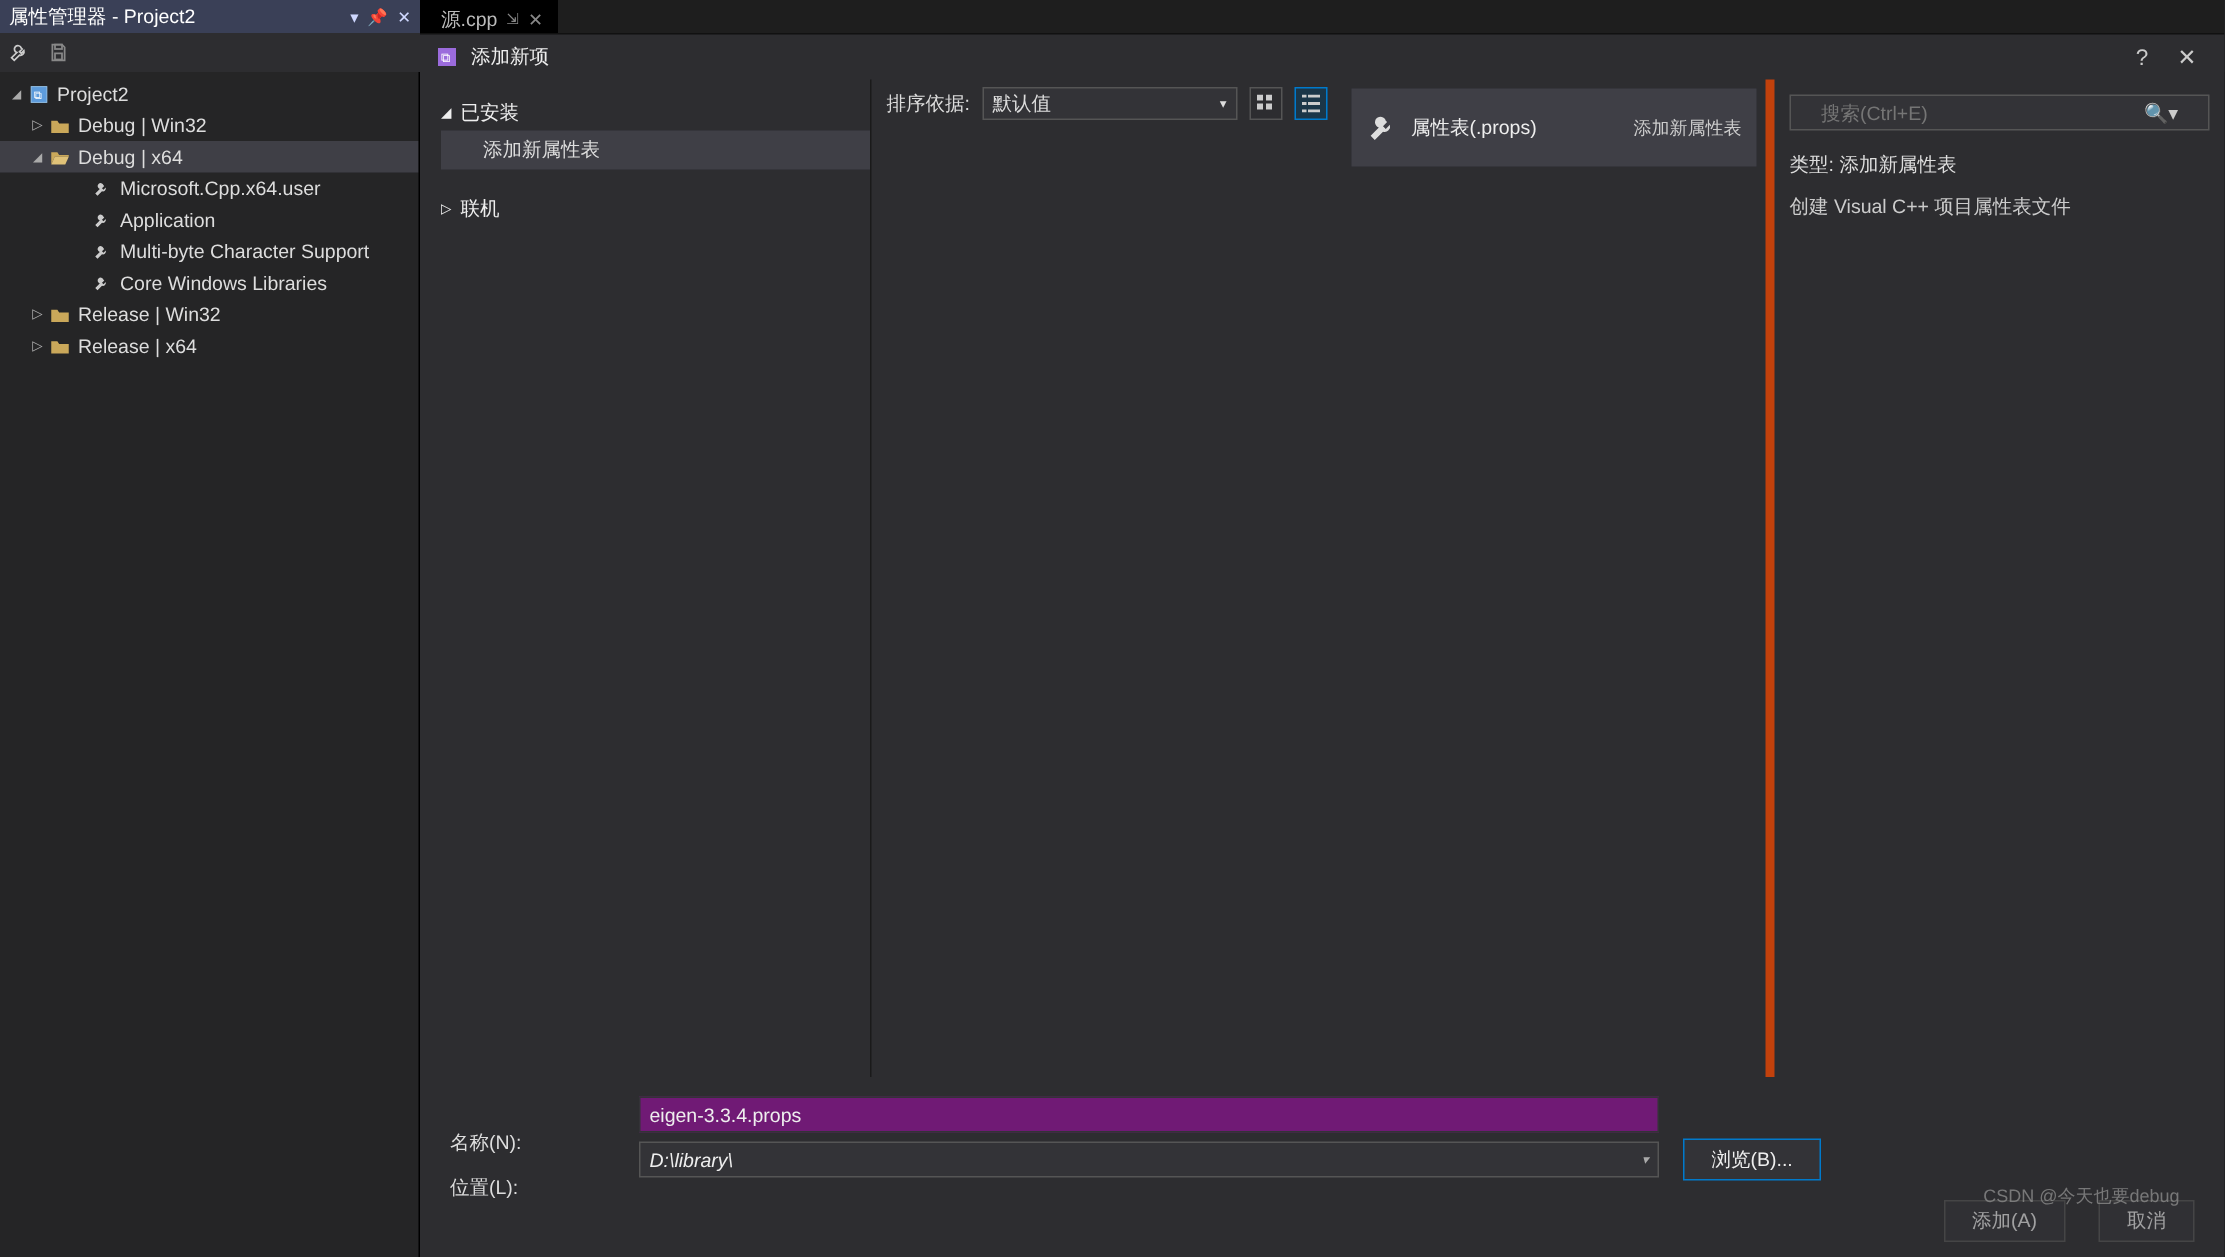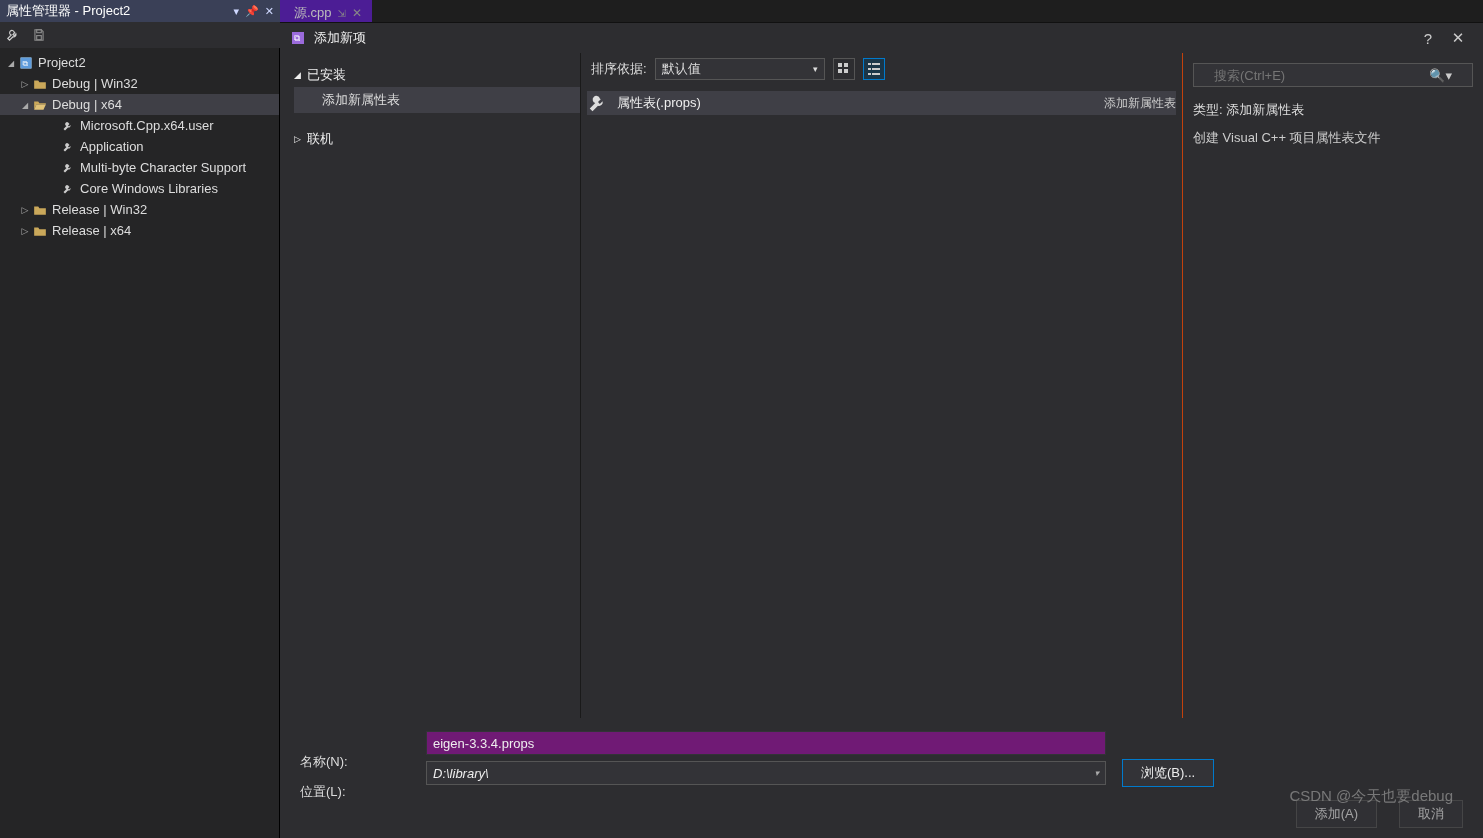--- a/index.html
+++ b/index.html
@@ -4,21 +4,21 @@
 <style>
 * { box-sizing: border-box; margin: 0; padding: 0; font-family: "Segoe UI", "Microsoft YaHei", sans-serif; font-size: 13px; }
 html, body { width: 1483px; height: 838px; background:#1e1e1e; color:#ddd; overflow:hidden; position:relative; }
 
 
 .top-row { display:flex; height:22px; }
 .panel-title { flex:0 0 280px; background:#3a4057; color:#fff; display:flex; align-items:center; padding:0 6px; font-size:12px; position:relative; }
 .panel-title .glyphs { margin-left:auto; display:flex; gap:6px; align-items:center; }
 .panel-title .glyphs span { color:#cfd8ff; cursor:pointer; font-size:11px; }
 
-.doc-tabs { display:flex; align-items:flex-end; height:22px; background:#4c1d95; padding-left:4px; }
+.doc-tabs { display:flex; align-items:flex-end; height:22px; background:#000000; padding-left:4px; }
 .doc-tab { padding:2px 10px 0 10px; color:#bbb; height:20px; display:flex; align-items:center; gap:6px; }
 .doc-tab .pin { color:#888; font-size:10px; }
 .doc-tab .close { color:#888; font-size:12px; }
 
 
 .toolstrip { height:26px; background:#2d2d30; display:flex; align-items:center; padding-left:6px; gap:12px; }
 .toolstrip .ico { color:#ccc; cursor:pointer; }
 
 
 .main { display:flex; height:calc(100% - 48px); }
@@ -47,50 +47,50 @@
 .dlg-titlebar .sysbtn { width:30px; text-align:center; color:#ccc; cursor:pointer; font-size:15px; }
 
 .dlg-body { flex:1; display:flex; min-height:0; }
 .dlg-left { width:300px; padding:10px 0 0 14px; }
 .cat-head { display:flex; align-items:center; gap:6px; color:#eee; height:24px; cursor:pointer; }
 .cat-head .tri { font-size:9px; }
 .cat-sub { padding:4px 0 4px 28px; color:#ddd; cursor:pointer; }
 .cat-sub.selected { background:#3f3f46; }
 .cat-head2 { margin-top:14px; }
 
-.dlg-mid { flex:1; display:flex; flex-direction:column; min-width:0; border-left:1px solid #1a1a1a; border-right:1px solid #c2410c; }
+.dlg-mid { flex:1; display:flex; flex-direction:row; min-width:0; border-left:1px solid #1a1a1a; border-right:6px solid #c2410c; }
 .mid-toolbar { height:32px; display:flex; align-items:center; gap:8px; padding:0 10px; }
 .sort-label { color:#ddd; }
 .sort-select { background:#333337; color:#ddd; border:1px solid #555; height:22px; width:170px; display:flex; align-items:center; padding:0 6px; justify-content:space-between; cursor:pointer; }
 .view-btn { width:22px; height:22px; border:1px solid #555; display:flex; align-items:center; justify-content:center; color:#ccc; cursor:pointer; }
 .view-btn.active { border-color:#007acc; background:#1b3648; }
 
 .template-list { flex:1; overflow:auto; padding:6px; }
-.template-item { height:24px; display:flex; align-items:center; background:#3f3f46; color:#eee; padding:0 0; cursor:pointer; }
+.template-item { height:52px; display:flex; align-items:center; background:#3f3f46; color:#eee; padding:0 10px; cursor:pointer; }
 .template-item .tmpl-ico { width:30px; }
 .template-item .tmpl-tail { margin-left:auto; color:#ccc; font-size:12px; }
 
 .dlg-right { width:300px; padding:10px; }
 .dlg-right .search { display:flex; align-items:center; background:#333337; border:1px solid #555; height:24px; padding:0 20px; }
 .dlg-right .search input { flex:1; background:transparent; border:none; outline:none; color:#ddd; }
 .dlg-right .search .mag { color:#ccc; cursor:pointer; }
 .type-row { margin-top:14px; color:#ddd; }
 .desc-row { margin-top:10px; color:#ccc; }
 
 .dlg-bottom { padding:10px 20px 4px 20px; }
 .frow { display:flex; align-items:center; height:30px; gap:16px; }
 .frow label { width:110px; color:#ddd;margin-top:38px; }
 .tbox { flex:1; max-width:680px; background:#701a75; border:1px solid #333337; color:#eee; height:24px; padding:0 6px; display:flex; align-items:center; }
 .combo { flex:1; max-width:680px; background:#333337; border:1px solid #555; color:#eee; height:24px; padding:0 6px; display:flex; align-items:center; justify-content:space-between;font-style:italic; }
 .btn { height:28px; padding:0 18px; background:#333337; border:1px solid #555; color:#eee; cursor:pointer; display:inline-flex; align-items:center; }
 .btn.primary { border-color:#007acc; }
 
 .dlg-buttons { display:flex; justify-content:flex-end; gap:22px; padding:8px 20px 10px 20px; opacity:0.6; }
 
-.watermark { position:absolute; right:30px; bottom:32px; color:#8a8a8a; font-size:15px; pointer-events:none; opacity:0.8; }
+.watermark { position:absolute; right:30px; bottom:32px; color:#8a8a8a; font-size:12px; pointer-events:none; opacity:0.8; }
 
 svg { display:block; }
 </style>
 </head>
 <body>
 
 <div class="top-row">
   <div class="panel-title">
     <span>属性管理器 - Project2</span>
     <span class="glyphs">

